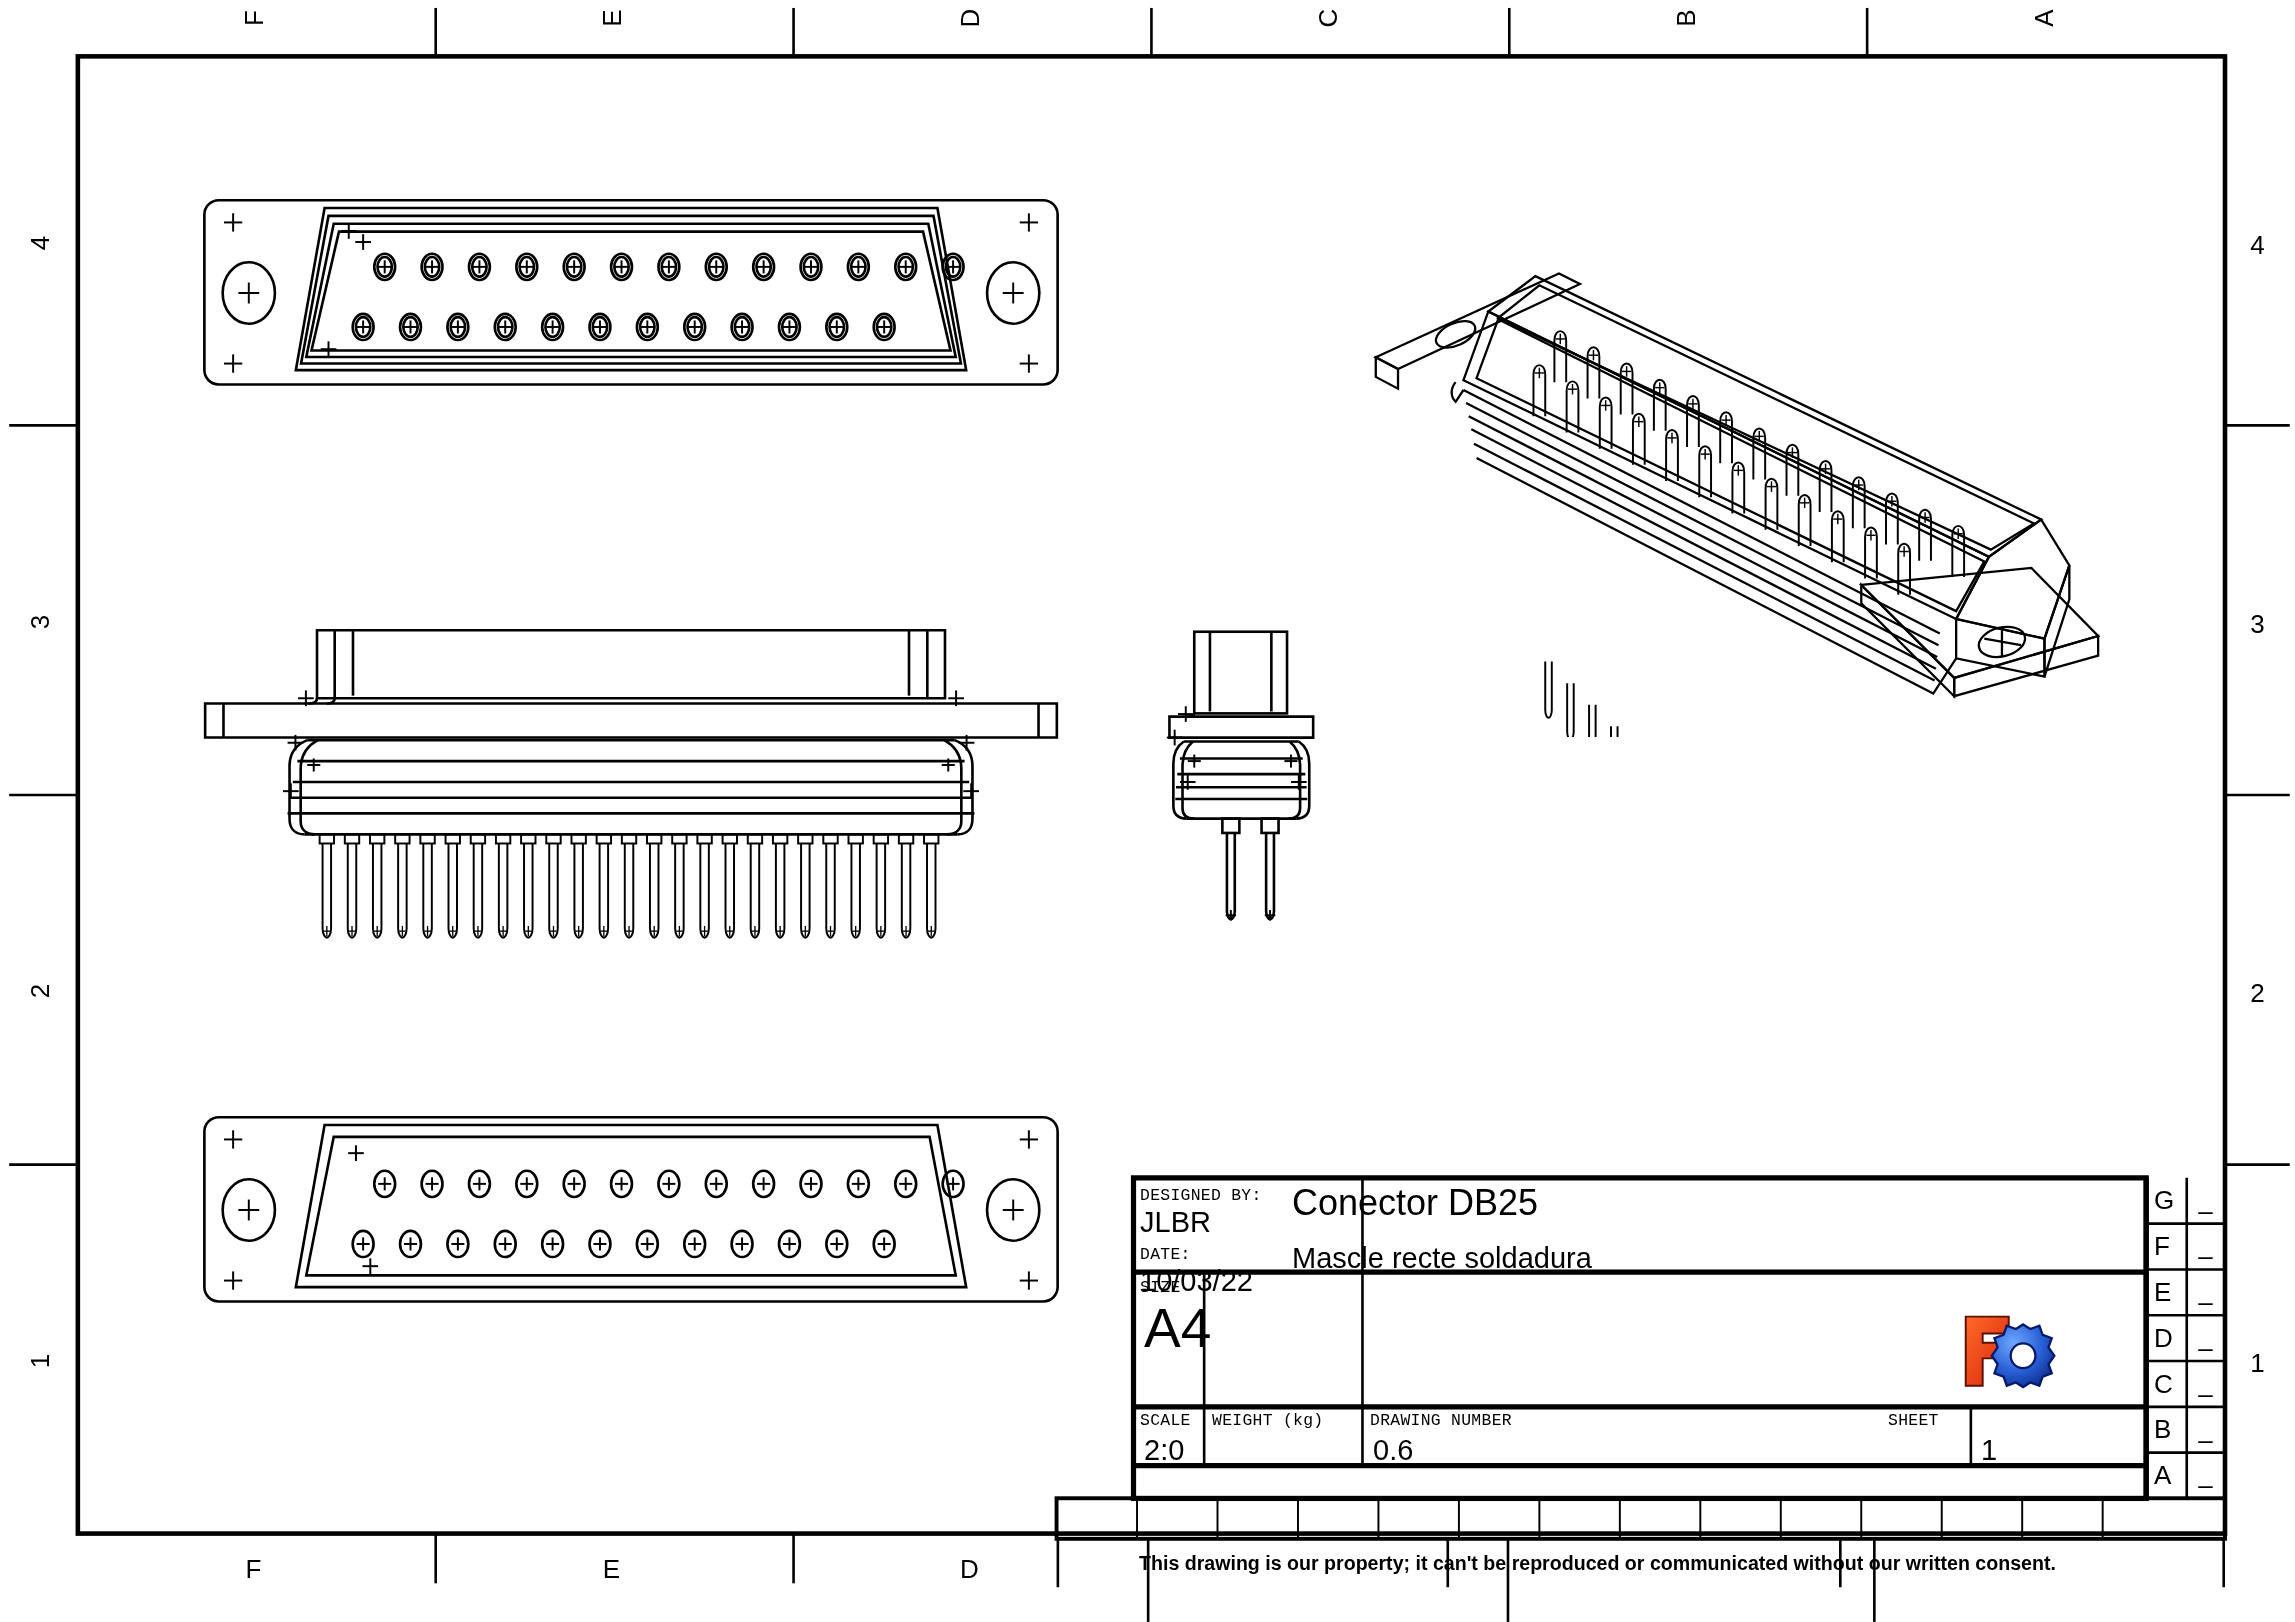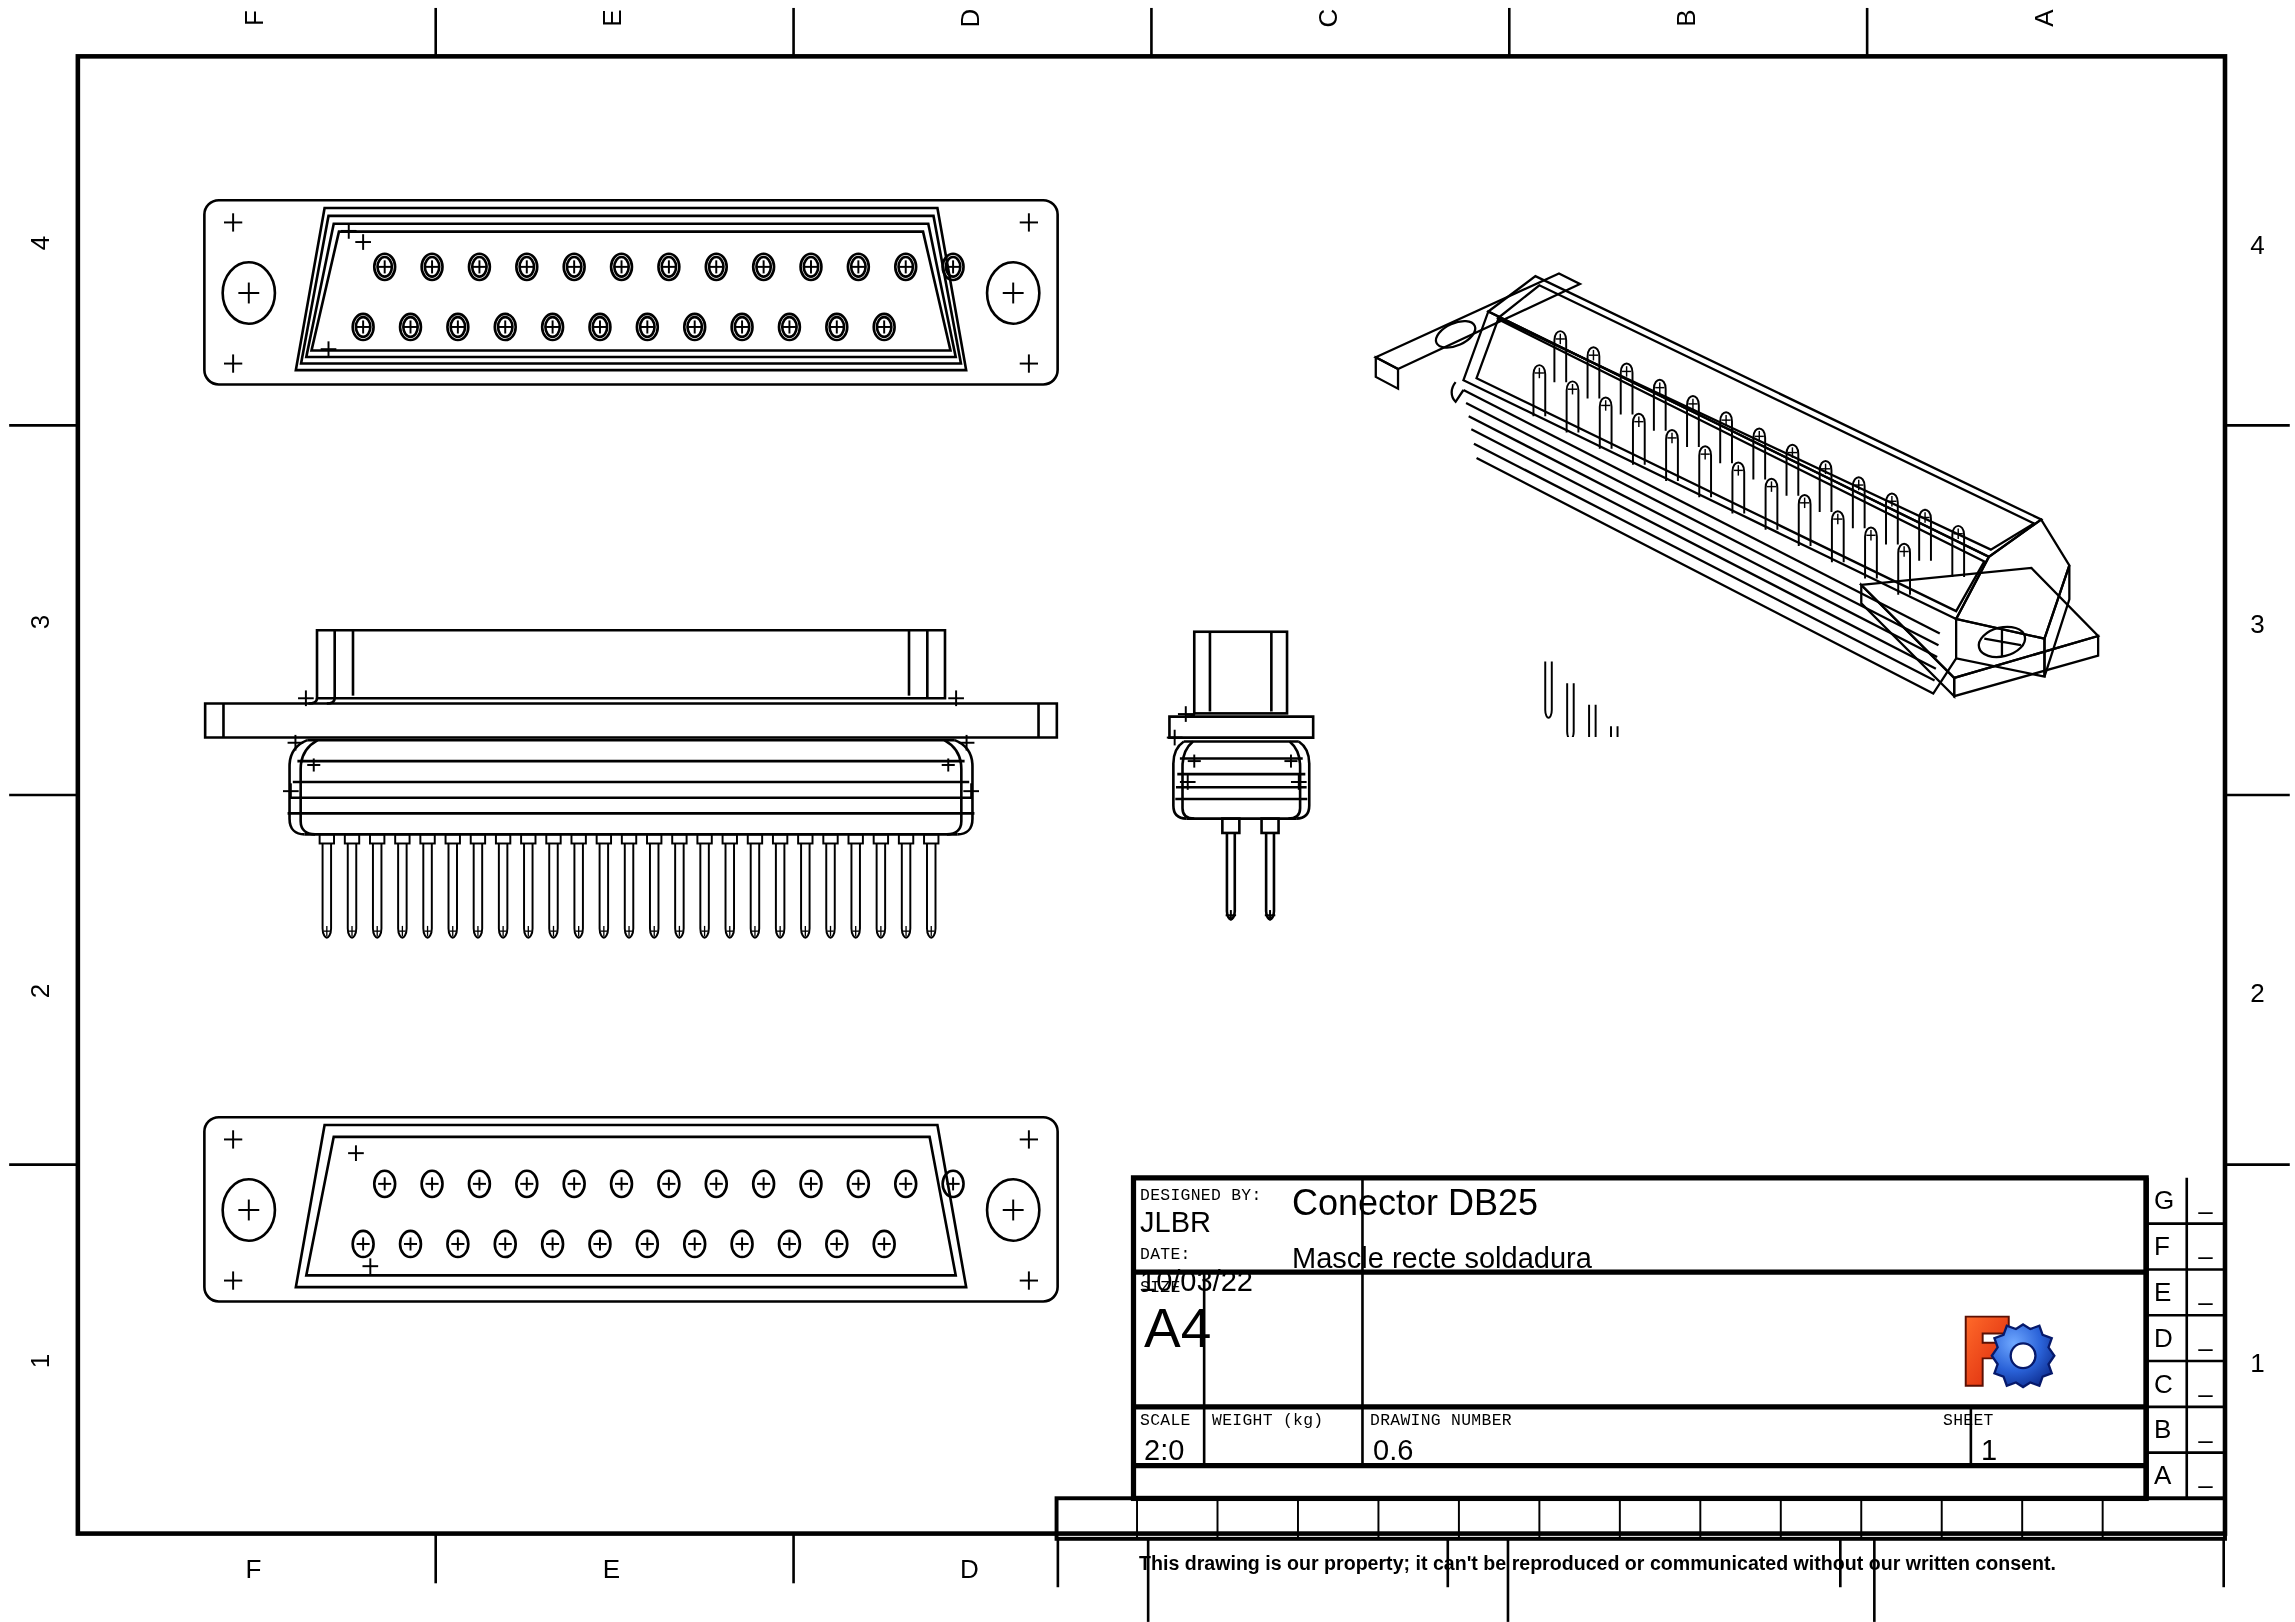--- a/index.html
+++ b/index.html
@@ -1015,21 +1015,21 @@
 
   <div class="tb-label" style="left:1140px;top:1411px;">SCALE</div>
   <div class="tb-val" style="left:1144px;top:1434px;">2:0</div>
 
   <div class="tb-label" style="left:1212px;top:1411px;">WEIGHT (kg)</div>
   <div class="tb-val" style="left:1216px;top:1434px;"></div>
 
   <div class="tb-label" style="left:1370px;top:1411px;">DRAWING NUMBER</div>
   <div class="tb-val" style="left:1373px;top:1434px;">0.6</div>
 
-  <div class="tb-label" style="left:1943px;top:1411px;">SHEET</div>
+  <div class="tb-label" style="left:1888px;top:1411px;">SHEET</div>
   <div class="tb-val" style="left:1981px;top:1434px;">1</div>
 
   <div class="tb-legal" style="left:1139px;top:1552px;">This drawing is our property; it can't be reproduced or communicated without our written consent.</div>
 
   <svg width="98" height="88" style="position:absolute;left:1963px;top:1301px;" viewBox="0 0 150 135">
     <defs>
       <linearGradient id="gradF" x1="0" y1="0" x2="1" y2="1">
         <stop offset="0%" stop-color="#ff6a2a"></stop>
         <stop offset="100%" stop-color="#d8240a"></stop>
       </linearGradient>

